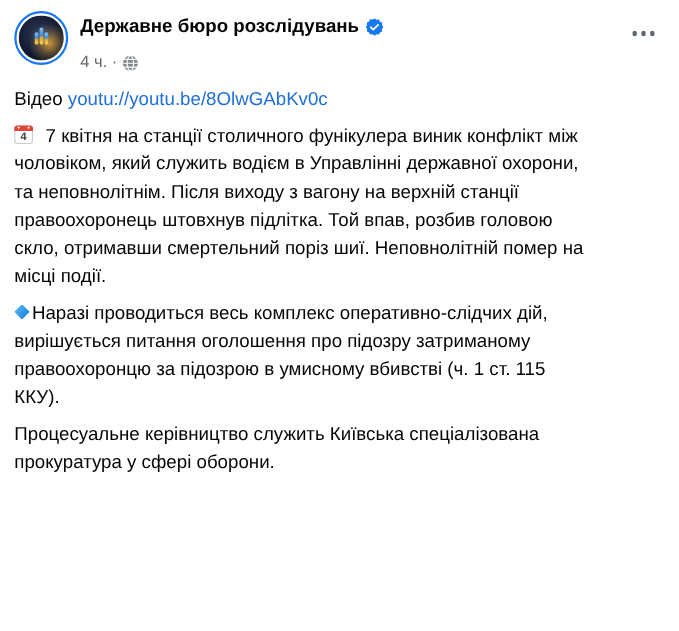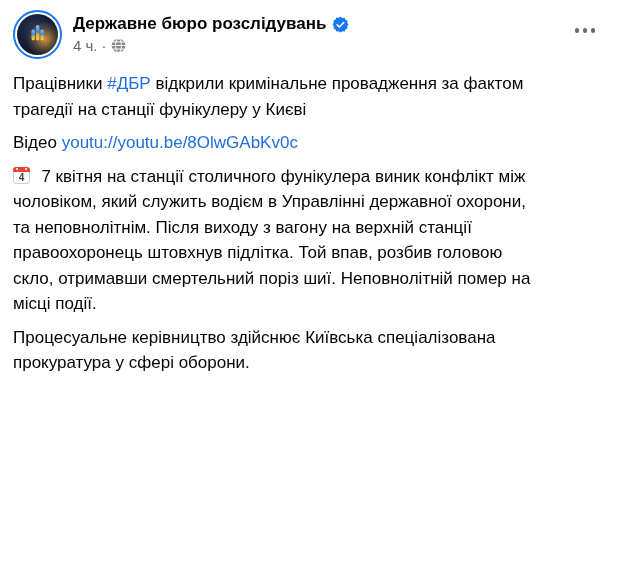--- a/index.html
+++ b/index.html
@@ -44,23 +44,23 @@
   .page-name {
     font-size: 17px;
     font-weight: bold;
     color: #050505;
     cursor: pointer;
     white-space: nowrap;
   }
   .badge { display: inline-flex; align-items: center; }
   .meta-row {
     display: flex;
-    align-items: flex-start;
+    align-items: flex-end;
     gap: 4px;
-    margin-top: 3px;
+    margin-top: 14px;
     color: #65676B;
     font-size: 15px;
   }
   .meta-row .ts { cursor: pointer; }
   .globe { display: inline-flex; align-items: center; margin-top: 1px; }
 
   .more-btn {
     display: flex;
     align-items: center;
     gap: 3.5px;
@@ -203,22 +203,24 @@
       </div>
     </div>
 
     <div class="more-btn" title="">
       <span class="dot"></span>
       <span class="dot"></span>
       <span class="dot"></span>
     </div>
   </div>
 
-  <div class="post-text"><p class="para"><span>Працівники </span><a class="link">#ДБР</a><span> відкрили кримінальне провадження за фактом
-трагедії на станції фунікулеру у Києві</span></p><p class="para"><span>Відео </span><a class="link">youtu://youtu.be/8OlwGAbKv0c</a></p><p class="para"><span class="cal"><span class="cal-top"></span><span class="cal-num">4</span></span><span>  7 квітня на станції столичного фунікулера виник конфлікт між
+  <div class="post-text"><p class="para"><span>Відео </span><a class="link">youtu://youtu.be/8OlwGAbKv0c</a></p><p class="para"><span class="cal"><span class="cal-top"></span><span class="cal-num">4</span></span><span>  7 квітня на станції столичного фунікулера виник конфлікт між
 чоловіком, який служить водієм в Управлінні державної охорони,
 та неповнолітнім. Після виходу з вагону на верхній станції
 правоохоронець штовхнув підлітка. Той впав, розбив головою
 скло, отримавши смертельний поріз шиї. Неповнолітній помер на
-місці події.</span></p><p class="para"><span>Процесуальне керівництво здійснює Київська спеціалізована
+місці події.</span></p><p class="para"><span class="diamond"></span><span>Наразі проводиться весь комплекс оперативно-слідчих дій,
+вирішується питання оголошення про підозру затриманому
+правоохоронцю за підозрою в умисному вбивстві (ч. 1 ст. 115
+ККУ).</span></p><p class="para"><span>Процесуальне керівництво служить Київська спеціалізована
 прокуратура у сфері оборони.</span></p></div>
 
 </div>
 
 </body></html>

